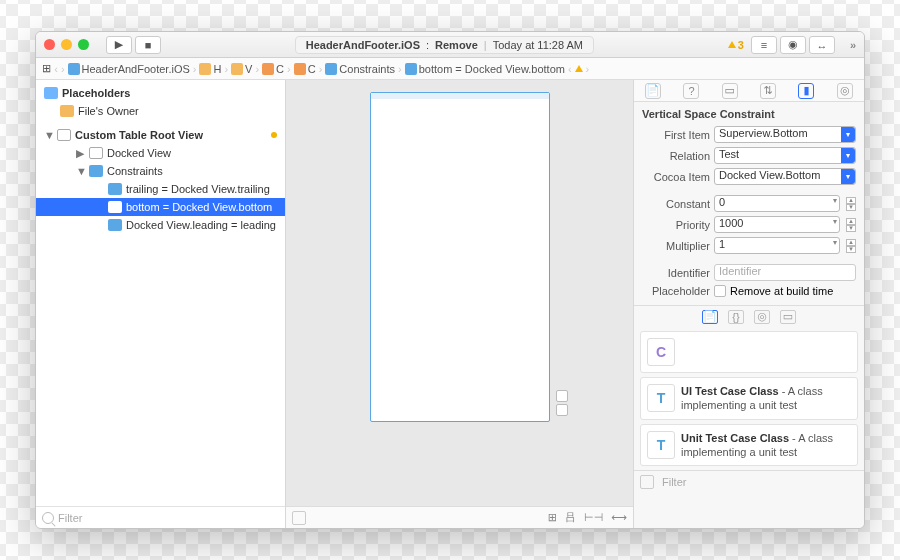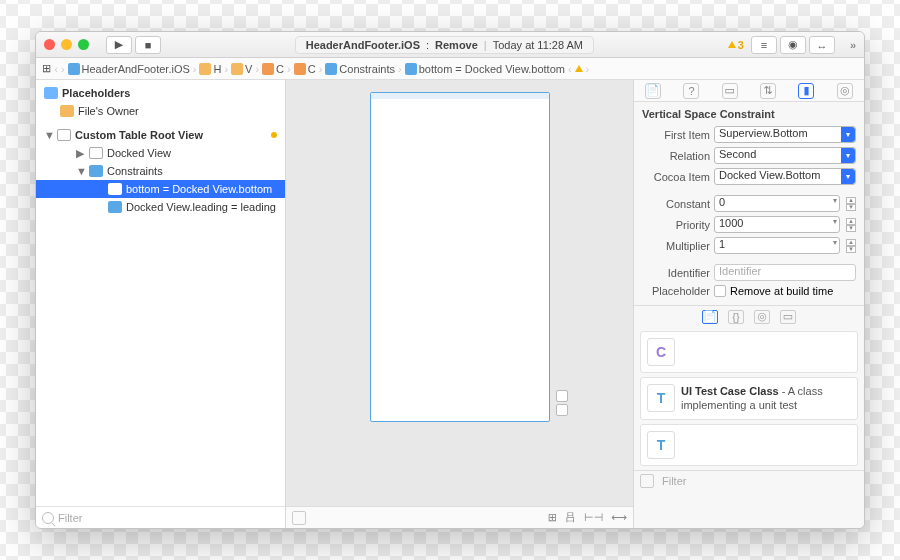--- a/index.html
+++ b/index.html
@@ -174,20 +174,24 @@
         <div class="tree-row l3">
           <span class="disclose">▶</span>
           <span class="ico view"></span>
           <span>Docked View</span>
         </div>
         <div class="tree-row l3">
           <span class="disclose">▼</span>
           <span class="ico constr"></span>
           <span>Constraints</span>
         </div>
+        <div class="tree-row l5">
+          <span class="ico constr"></span>
+          <span>trailing = Docked View.trailing</span>
+        </div>
         <div class="tree-row l5 selected">
           <span class="ico constr"></span>
           <span>bottom = Docked View.bottom</span>
         </div>
         <div class="tree-row l5">
           <span class="ico constr"></span>
           <span>Docked View.leading = leading</span>
         </div>
       </div>
       <div class="filter-bar">
@@ -229,21 +233,21 @@
 
       <div class="form-row">
         <label>First Item</label>
         <div class="sel blue-end">
             <span>Superview.Bottom</span>
           </div>
       </div>
       <div class="form-row">
         <label>Relation</label>
         <div class="sel blue-end">
-            <span>Second</span>
+            <span>Test</span>
           </div>
       </div>
       <div class="form-row">
         <label>Cocoa Item</label>
         <div class="sel blue-end">
             <span>Docked View.Bottom</span>
           </div>
       </div>
       <div style="height:6px"></div>
       <div class="form-row">
@@ -296,20 +300,21 @@
       <div class="lib-list">
         <div class="lib-item">
           <div class="lib-icon c">C</div>
         </div>
         <div class="lib-item">
           <div class="lib-icon t">T</div>
           <div class="lib-text"><b>UI Test Case Class</b><span> - A class implementing a unit test</span></div>
         </div>
         <div class="lib-item">
           <div class="lib-icon t">T</div>
+          <div class="lib-text"><b>Unit Test Case Class</b><span> - A class implementing a unit test</span></div>
         </div>
       </div>
       <div class="insp-bottom">
         <div class="mini-sq"></div>
         <span class="mag"></span>
         <span>Filter</span>
       </div>
     </div>
 
   </div>

